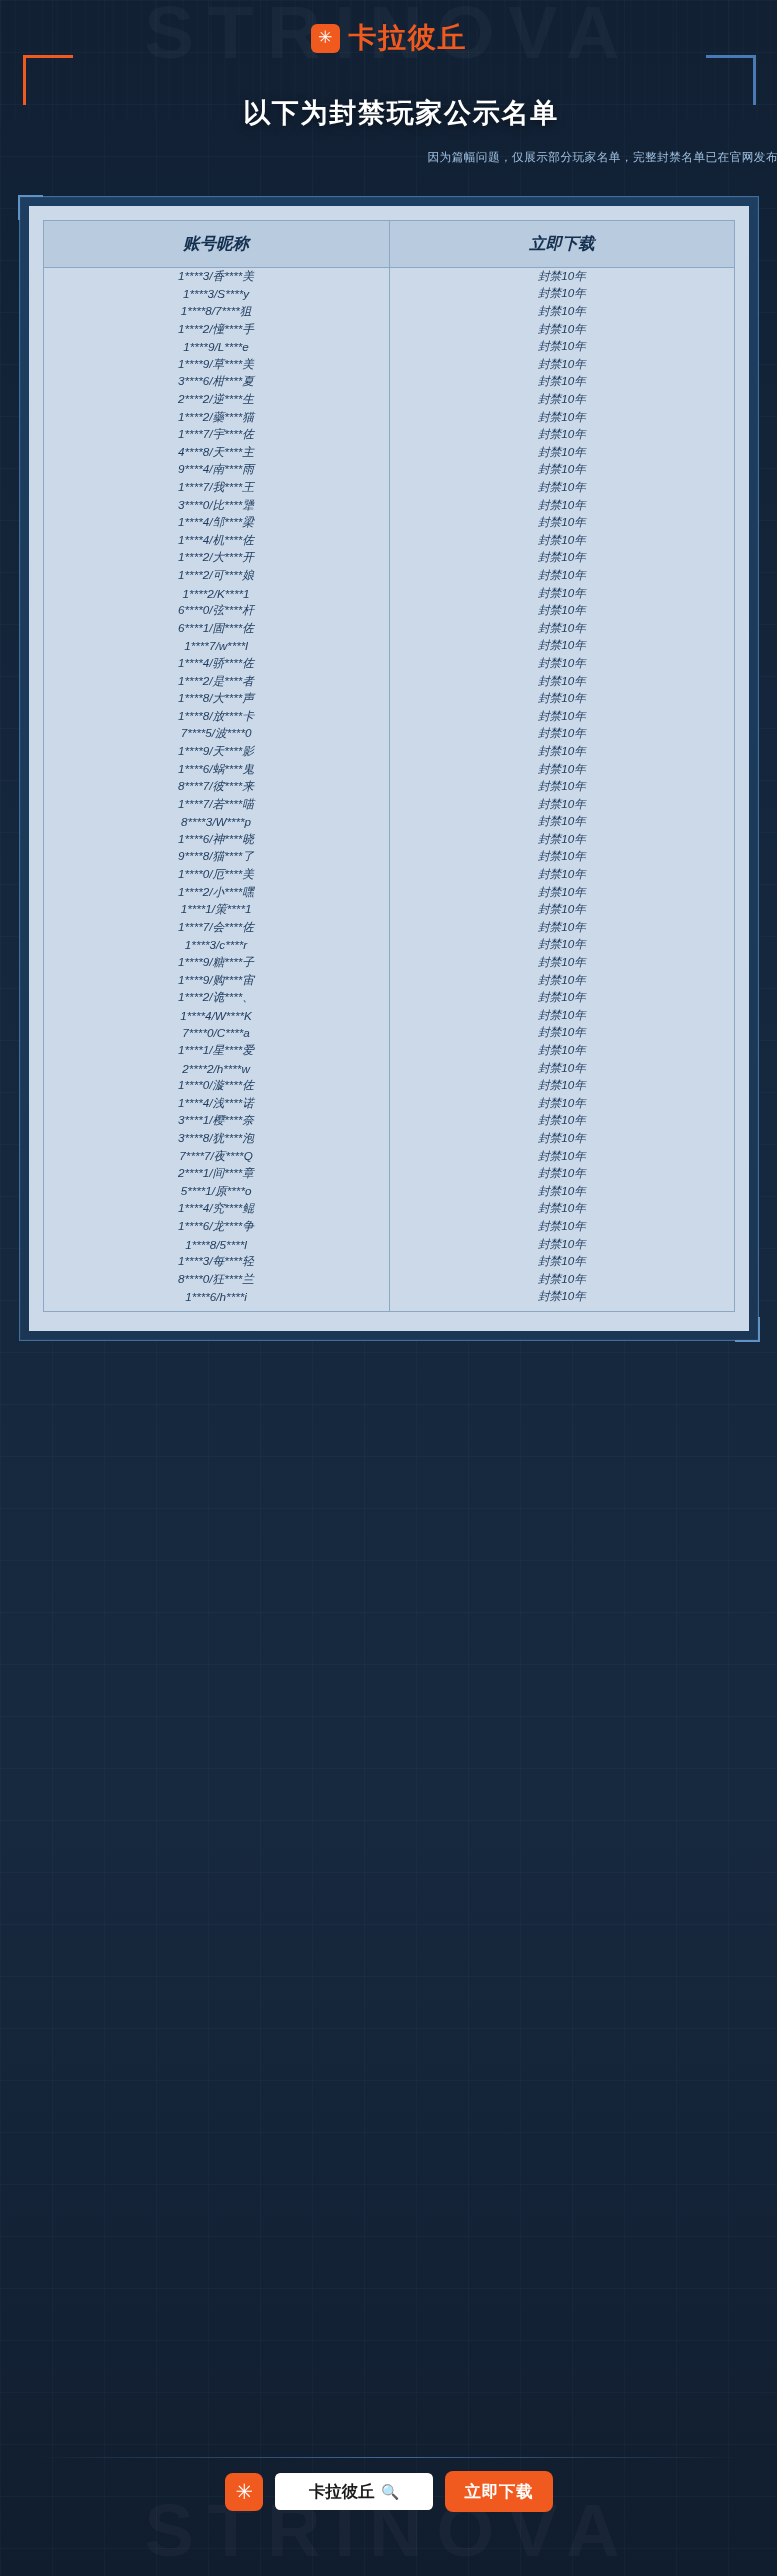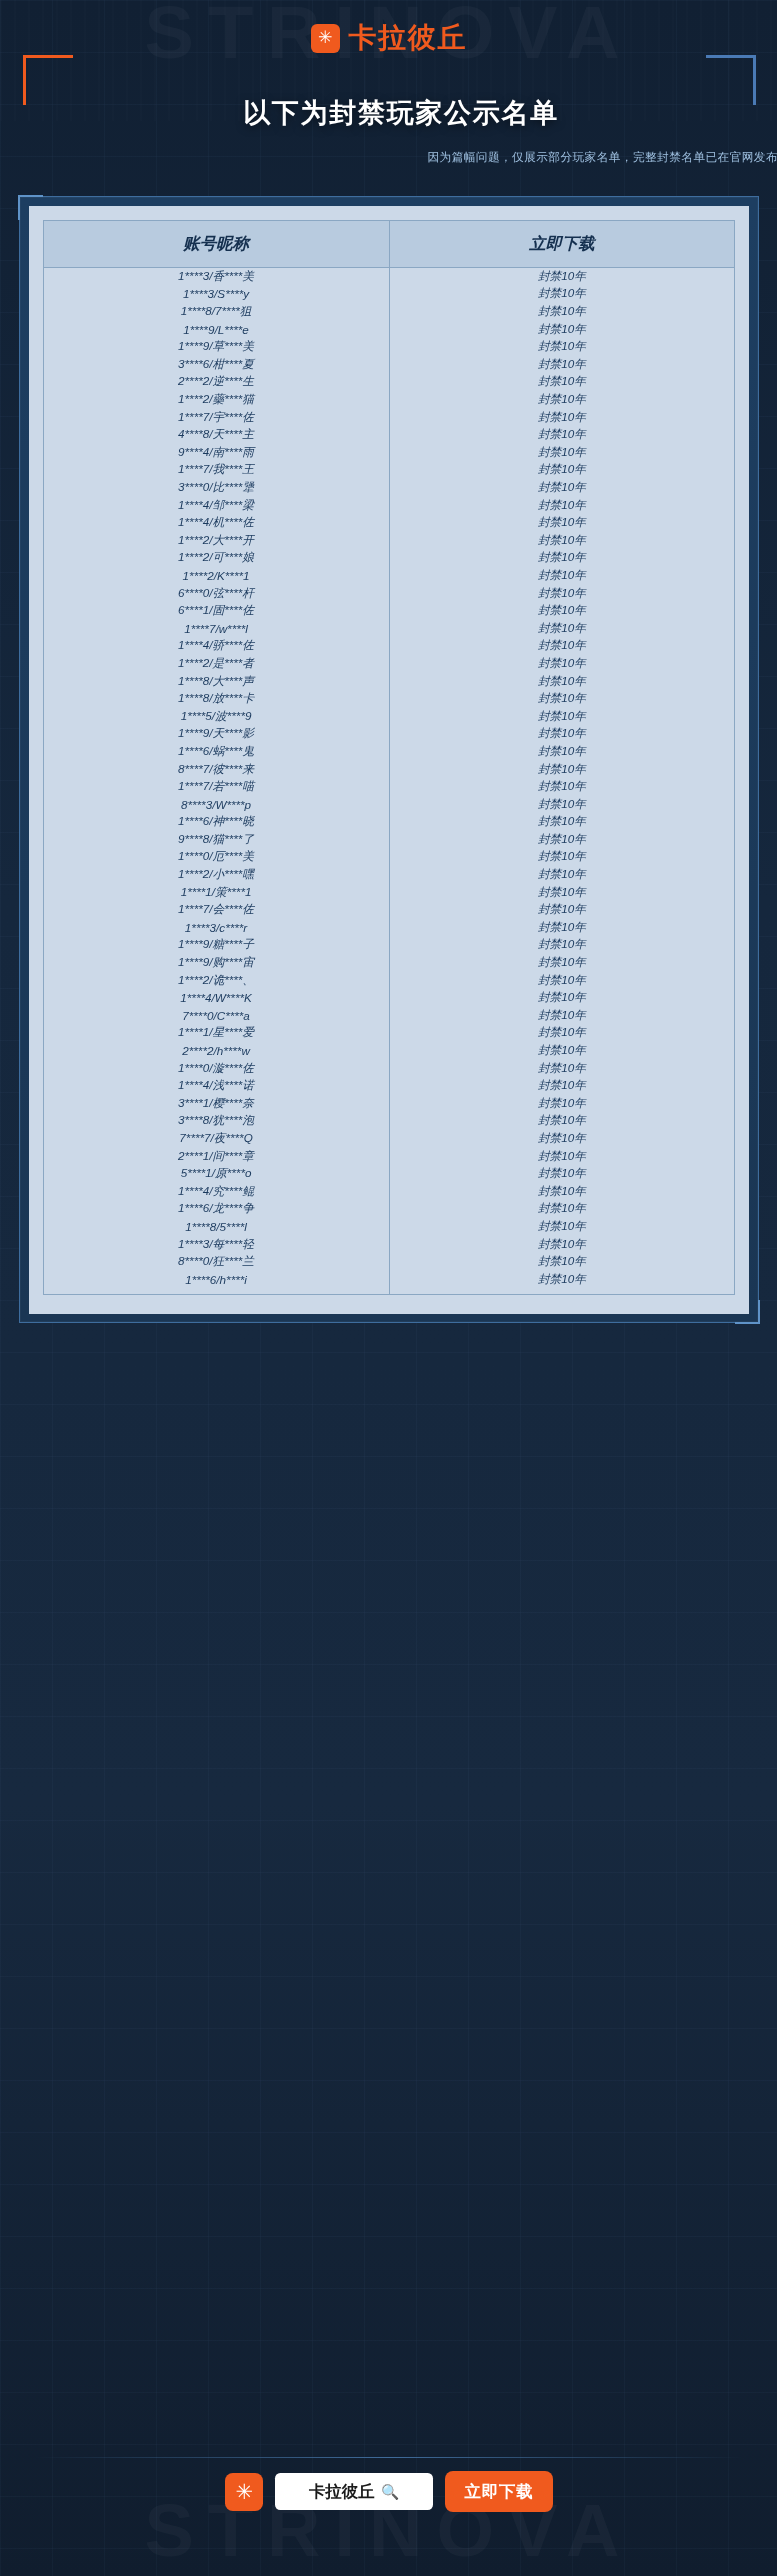--- a/index.html
+++ b/index.html
@@ -265,20 +265,24 @@
             </tr>
             <tr>
               <td>1****3/S****y</td>
               <td>封禁10年</td>
             </tr>
             <tr>
               <td>1****8/7****狙</td>
               <td>封禁10年</td>
             </tr>
             <tr>
+              <td>1****2/憧****手</td>
+              <td>封禁10年</td>
+            </tr>
+            <tr>
               <td>1****9/L****e</td>
               <td>封禁10年</td>
             </tr>
             <tr>
               <td>1****9/草****美</td>
               <td>封禁10年</td>
             </tr>
             <tr>
               <td>3****6/柑****夏</td>
               <td>封禁10年</td>
@@ -353,21 +357,21 @@
             </tr>
             <tr>
               <td>1****8/大****声</td>
               <td>封禁10年</td>
             </tr>
             <tr>
               <td>1****8/放****卡</td>
               <td>封禁10年</td>
             </tr>
             <tr>
-              <td>1****5/波****9</td>
+              <td>7****5/波****0</td>
               <td>封禁10年</td>
             </tr>
             <tr>
               <td>1****9/天****影</td>
               <td>封禁10年</td>
             </tr>
             <tr>
               <td>1****6/蜗****鬼</td>
               <td>封禁10年</td>
             </tr>

